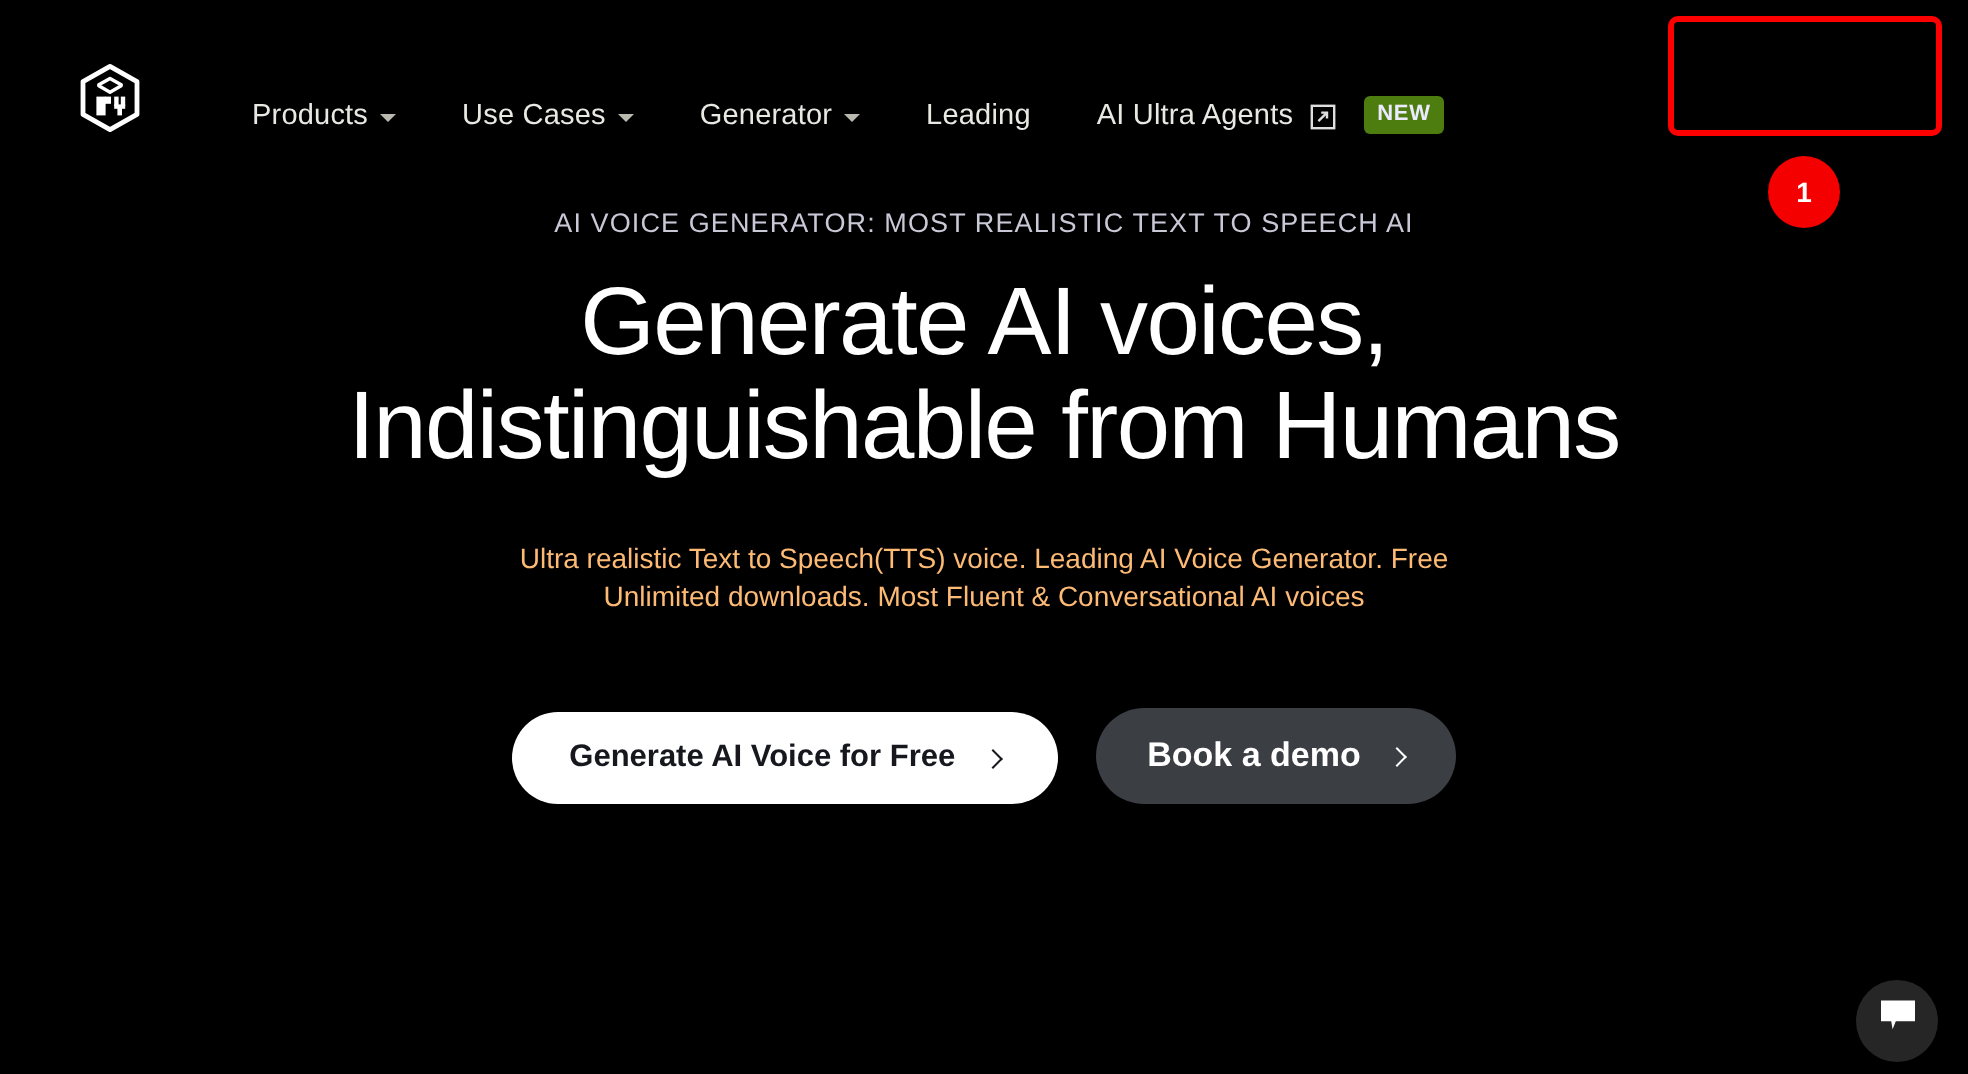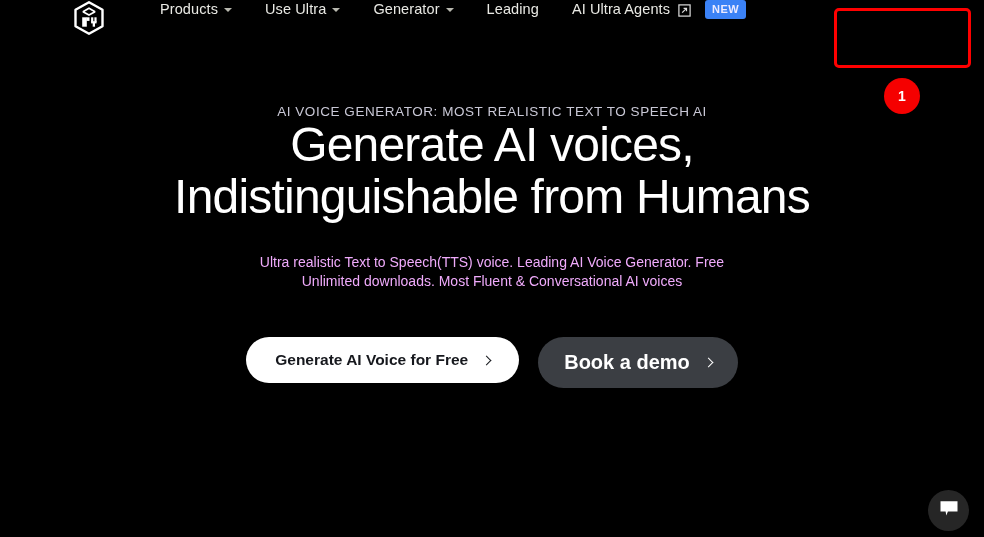--- a/index.html
+++ b/index.html
@@ -15,23 +15,22 @@
     position: relative;
   }
 
   
   .navbar {
     position: absolute;
     top: 0; left: 0;
     width: 940px;
     height: 67px;
     display: flex;
-    align-items: flex-start;
+    align-items: flex-end;
     background: #000000;
-    padding-left: 34px;
   }
   .logo {
     margin-left: 37px;
     width: 36px;
     height: 36px;
     display: flex;
     align-items: center;
     justify-content: center;
   }
   .nav-links {
@@ -59,21 +58,21 @@
     margin-top: 2px;
   }
   .ext-icon {
     display: inline-block;
     width: 13px; height: 13px;
     margin-left: 2px;
     position: relative;
     top: 1px;
   }
   .badge-new {
-    background: #3b82f6;
+    background: #4d7c0f;
     color: #eceaff;
     font-size: 11px;
     font-weight: bold;
     letter-spacing: .4px;
     padding: 3px 7px 3px 7px;
     border-radius: 3px;
     margin-left: 8px;
     line-height: 1.15;
   }
   .nav-right {
@@ -140,41 +139,42 @@
     width: 984px;
     text-align: center;
   }
   .eyebrow {
     margin-top: 37px;
     font-size: 13.5px;
     letter-spacing: .55px;
     color: #c9c8d6;
   }
   .headline {
+    margin-top: 17px;
     font-size: 48px;
     line-height: 52px;
     font-weight: 400;
     letter-spacing: -0.8px;
     color: #ffffff;
     padding: 0 120px;
   }
   .subtitle {
     margin-top: 30px;
     font-size: 14px;
     line-height: 19px;
-    color: #f0abfc;
+    color: #fdba74;
     padding: 0 250px;
   }
 
   
   .cta-row {
     margin-top: 46px;
     display: flex;
     justify-content: center;
-    align-items: flex-start;
+    align-items: flex-end;
     gap: 19px;
   }
   .btn {
     border: none;
     border-radius: 999px;
     display: inline-flex;
     align-items: center;
     gap: 15px;
     cursor: pointer;
     font-family: "Liberation Sans", sans-serif;
@@ -183,21 +183,21 @@
   }
   .btn-primary {
     background: #ffffff;
     color: #16181d;
     font-size: 15.5px;
     padding: 14px 29px;
   }
   .btn-secondary {
     background: #3b3e43;
     color: #ffffff;
-    font-size: 20px;
+    font-size: 17px;
     padding: 14px 26px;
   }
   .chev {
     display: inline-block;
     width: 7px; height: 7px;
     border-top: 1.8px solid currentColor;
     border-right: 1.8px solid currentColor;
     transform: rotate(45deg);
     position: relative;
     top: 0px;
@@ -238,21 +238,21 @@
   </div>
 
   <div class="nav-links">
 
     <div class="nav-item">
       <span>Products</span>
       <span class="caret"></span>
     </div>
 
     <div class="nav-item">
-      <span>Use Ultra</span>
+      <span>Use Cases</span>
       <span class="caret"></span>
     </div>
 
     <div class="nav-item">
       <span>Generator</span>
       <span class="caret"></span>
     </div>
 
     <div class="nav-item">
       <span>Leading</span>

